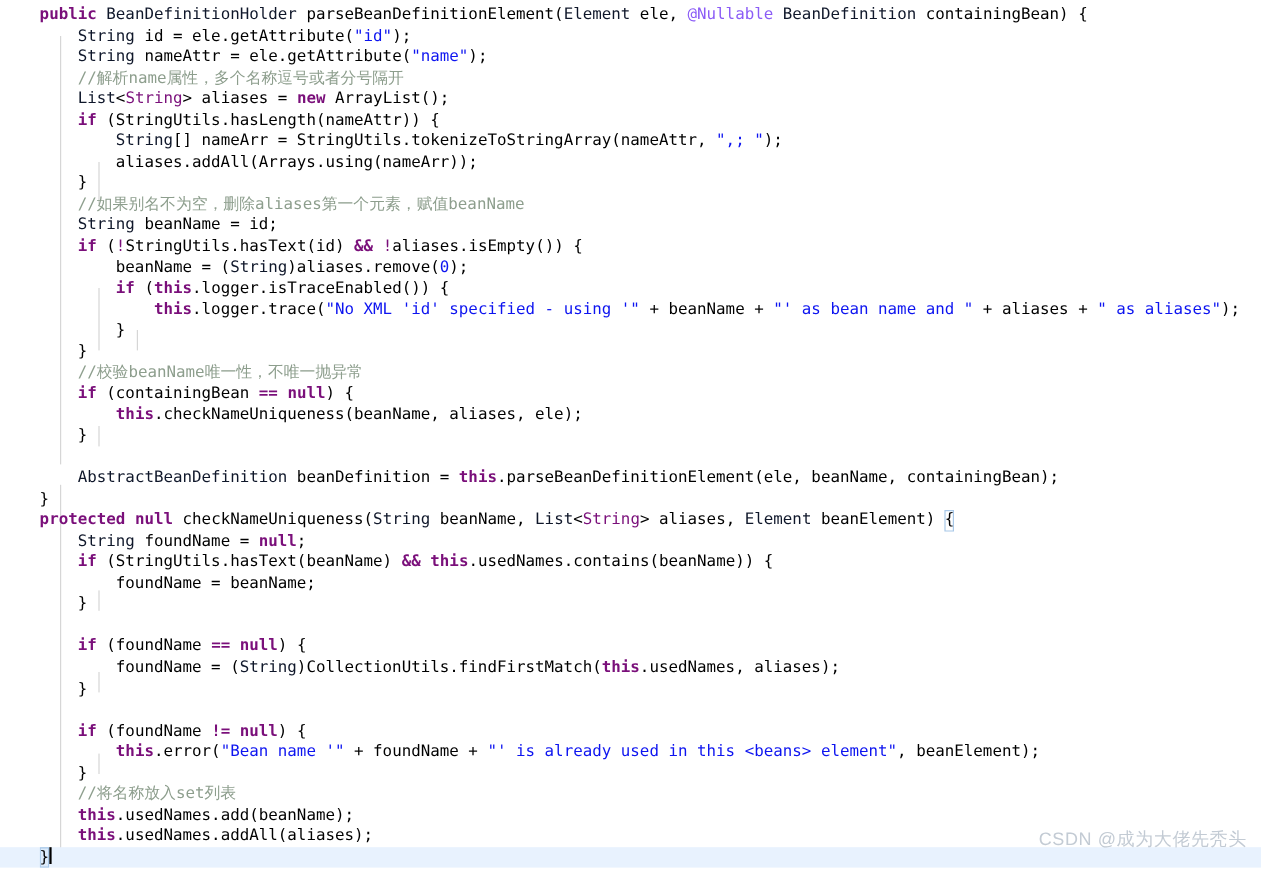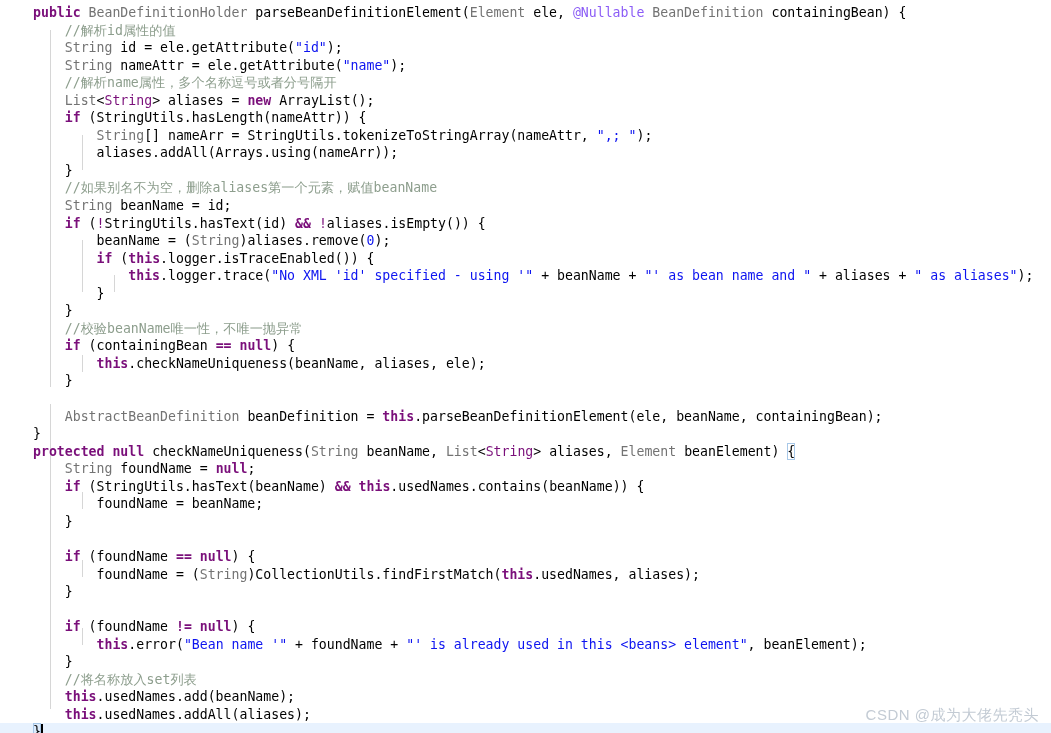--- a/index.html
+++ b/index.html
@@ -32,21 +32,21 @@
   .line.current{
     background:#e8f2fe;
     padding-left:0;
   }
   .line.current .ln-inner{padding-left:33px;display:inline-block;}
   
   .kw{color:#7a0f7a;font-weight:bold;}
   .kw2{color:#7a0f7a;}
   .str{color:#0d14f0;}
   .cmt{color:#8d9e8d;}
-  .typ{color:#737373;text-align:right;}
+  .typ{color:#0f172a;text-align:right;}
   .gen{color:#7a0f7a;}
   .ann{color:#8b5cf6;}
   .num{color:#0d14f0;}
 
   
   .guide{
     position:absolute;
     width:1px;
     background:#d6d6d6;
     z-index:0;
@@ -68,21 +68,21 @@
     width:2px;
     height:14px;
     background:#000000;
     vertical-align:-2px;
     margin-left:0px;
   }
 
   .watermark{
     position:absolute;
     right:12px;
-    bottom:8px;
+    bottom:24px;
     font-family:"Liberation Sans","DejaVu Sans",sans-serif;
     font-size:15px;
     color:#c3cbd4;
     letter-spacing:0.5px;
     white-space:nowrap;
     z-index:5;
   }
 </style>
 </head>
 <body>
@@ -96,21 +96,20 @@
   <div class="guide" style="left:82px;top:355px;height:17px;"></div>
   <div class="guide" style="left:82px;top:492px;height:17px;"></div>
   <div class="guide" style="left:82px;top:560px;height:17px;"></div>
   <div class="guide" style="left:82px;top:628px;height:17px;"></div>
   <div class="guide" style="left:114px;top:275px;height:17px;"></div>
 
   <div class="code-area">
 
     <div class="line"><span class="kw">public</span> <span class="typ">BeanDefinitionHolder</span> parseBeanDefinitionElement(<span class="typ">Element</span> ele, <span class="ann">@Nullable</span> <span class="typ">BeanDefinition</span> containingBean) {</div>
 
-    <div class="line"><span class="cmt">    //解析id属性的值</span></div>
 
     <div class="line">    <span class="typ">String</span> id = ele.getAttribute(<span class="str">"id"</span>);</div>
 
     <div class="line">    <span class="typ">String</span> nameAttr = ele.getAttribute(<span class="str">"name"</span>);</div>
 
     <div class="line"><span class="cmt">    //解析name属性，多个名称逗号或者分号隔开</span></div>
 
     <div class="line">    <span class="typ">List</span>&lt;<span class="gen">String</span>&gt; aliases = <span class="kw">new</span> ArrayList();</div>
 
     <div class="line">    <span class="kw">if</span> (StringUtils.hasLength(nameAttr)) {</div>

